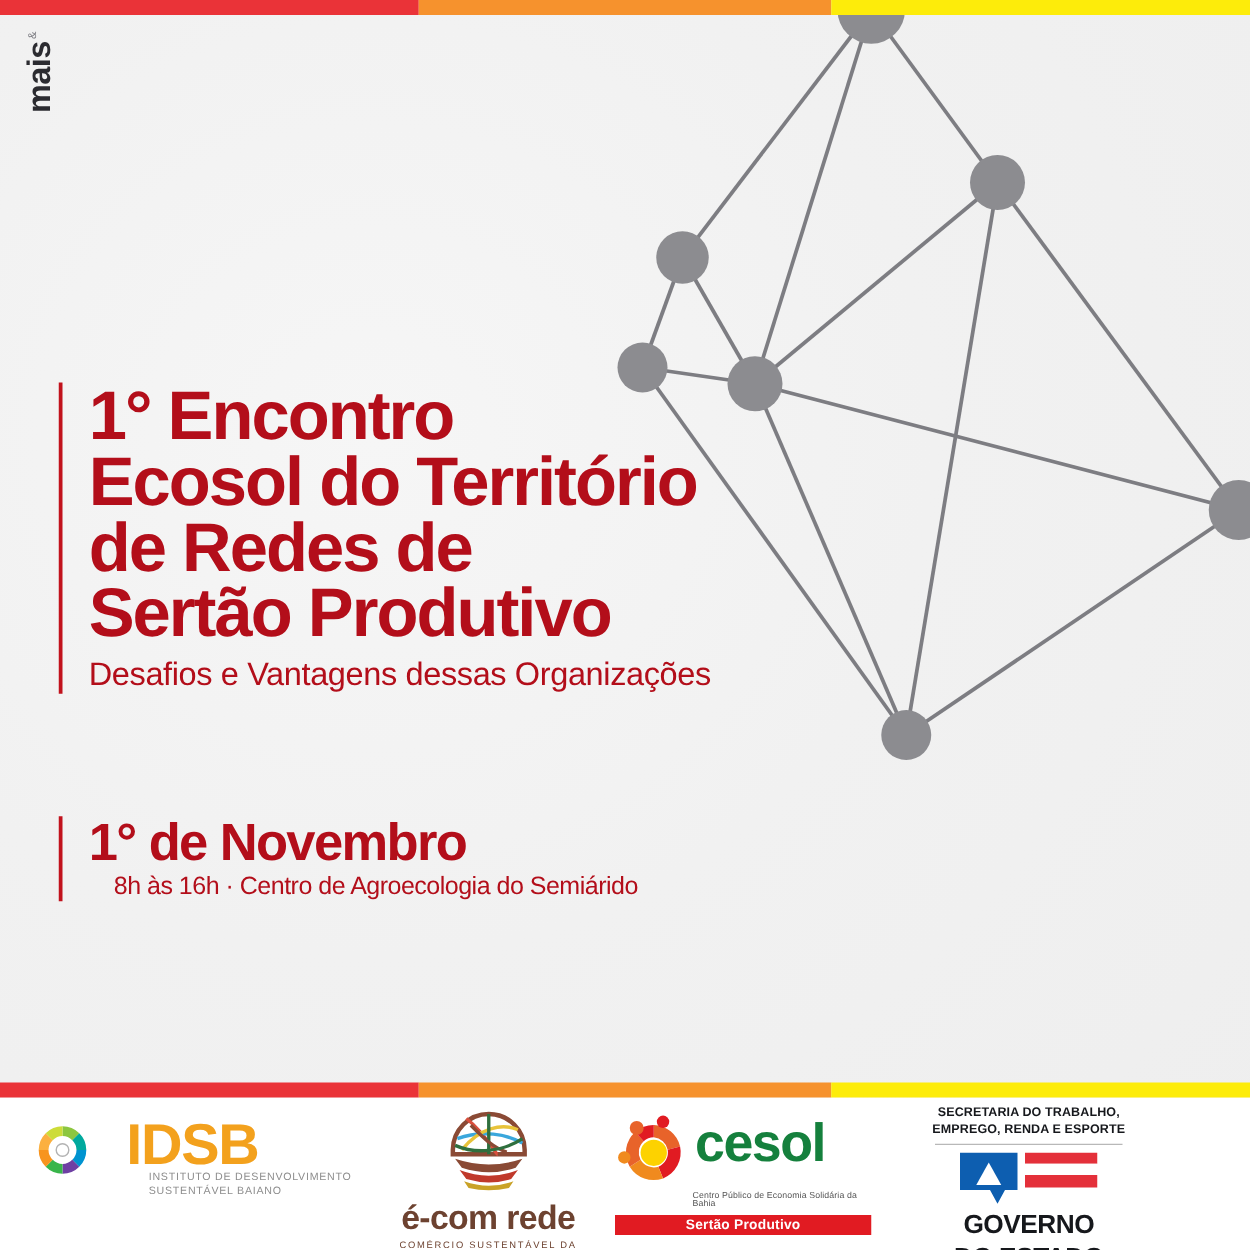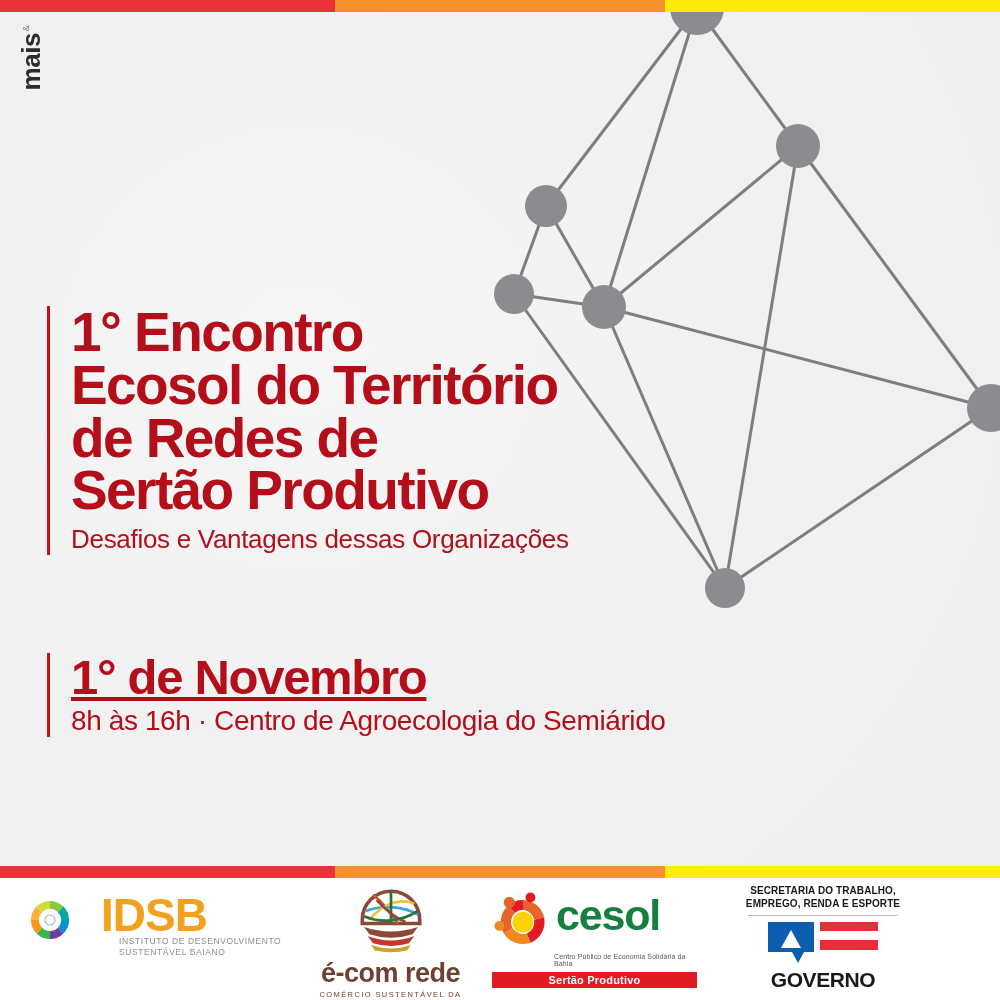--- a/index.html
+++ b/index.html
@@ -72,28 +72,28 @@
     white-space: nowrap;
   }
 
   
   #date-block {
     position: absolute; left: 47px; top: 653px; z-index: 4;
     padding-left: 21px;
     border-left: 3px solid #c1121c;
   }
   #date-main {
-    font-size: 49px; font-weight: 700;
+    font-size: 42px; font-weight: 700;
     color: #b30e1a; line-height: 1.02;
-    letter-spacing: -1.3px; white-space: nowrap; text-decoration: underline;
+    letter-spacing: -1.3px; white-space: nowrap;
   }
   #date-time {
     margin-top: 2px;
-    font-size: 28px; font-weight: 400;
-    color: #b30e1a; letter-spacing: -0.4px; white-space: nowrap;
+    font-size: 20px; font-weight: 400;
+    color: #b30e1a; letter-spacing: -0.4px; white-space: nowrap; margin-left: 20px;
   }
   #date-address {
     margin-top: 3px;
     font-size: 17px; font-weight: 400;
     color: #c4535a; letter-spacing: -0.2px; white-space: nowrap;
   }
 
   
   #footer {
     position: absolute; left: 0; top: 878px; width: 1000px; height: 122px;

